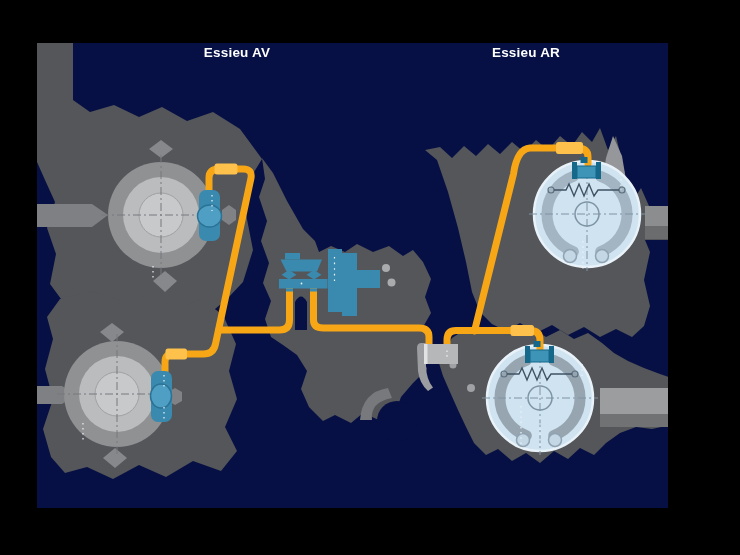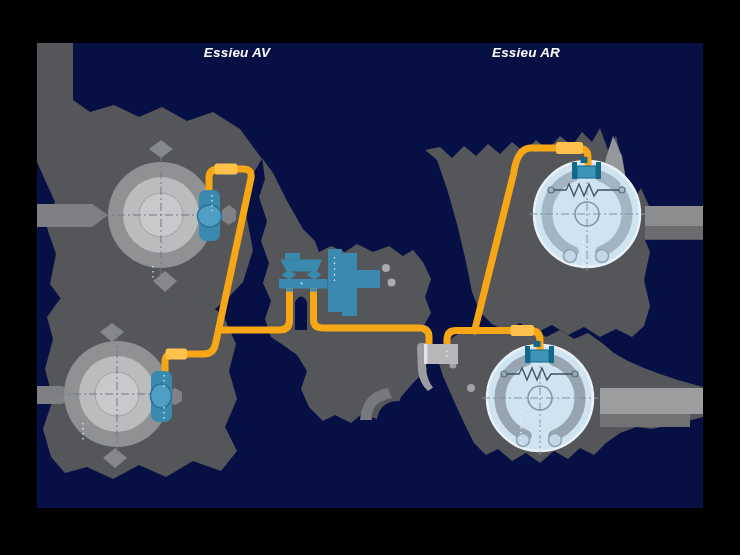--- a/index.html
+++ b/index.html
@@ -1,16 +1,16 @@
 <!DOCTYPE html>
 <html><head>
 <meta charset="utf-8">
 <style>
   html,body{margin:0;padding:0;background:#000;}
-  .stage{width:740px;height:555px;position:relative;background:#7dd3fc;overflow:hidden;font-style:italic;}
+  .stage{width:668px;height:555px;position:relative;background:#7dd3fc;overflow:hidden;}
   svg{display:block;}
   text.axle-label{
     font-family:"Liberation Sans", sans-serif;
     font-weight:bold;
     font-size:13.5px;
     letter-spacing:.2px;
   }
 </style>
 </head>
 <body>

